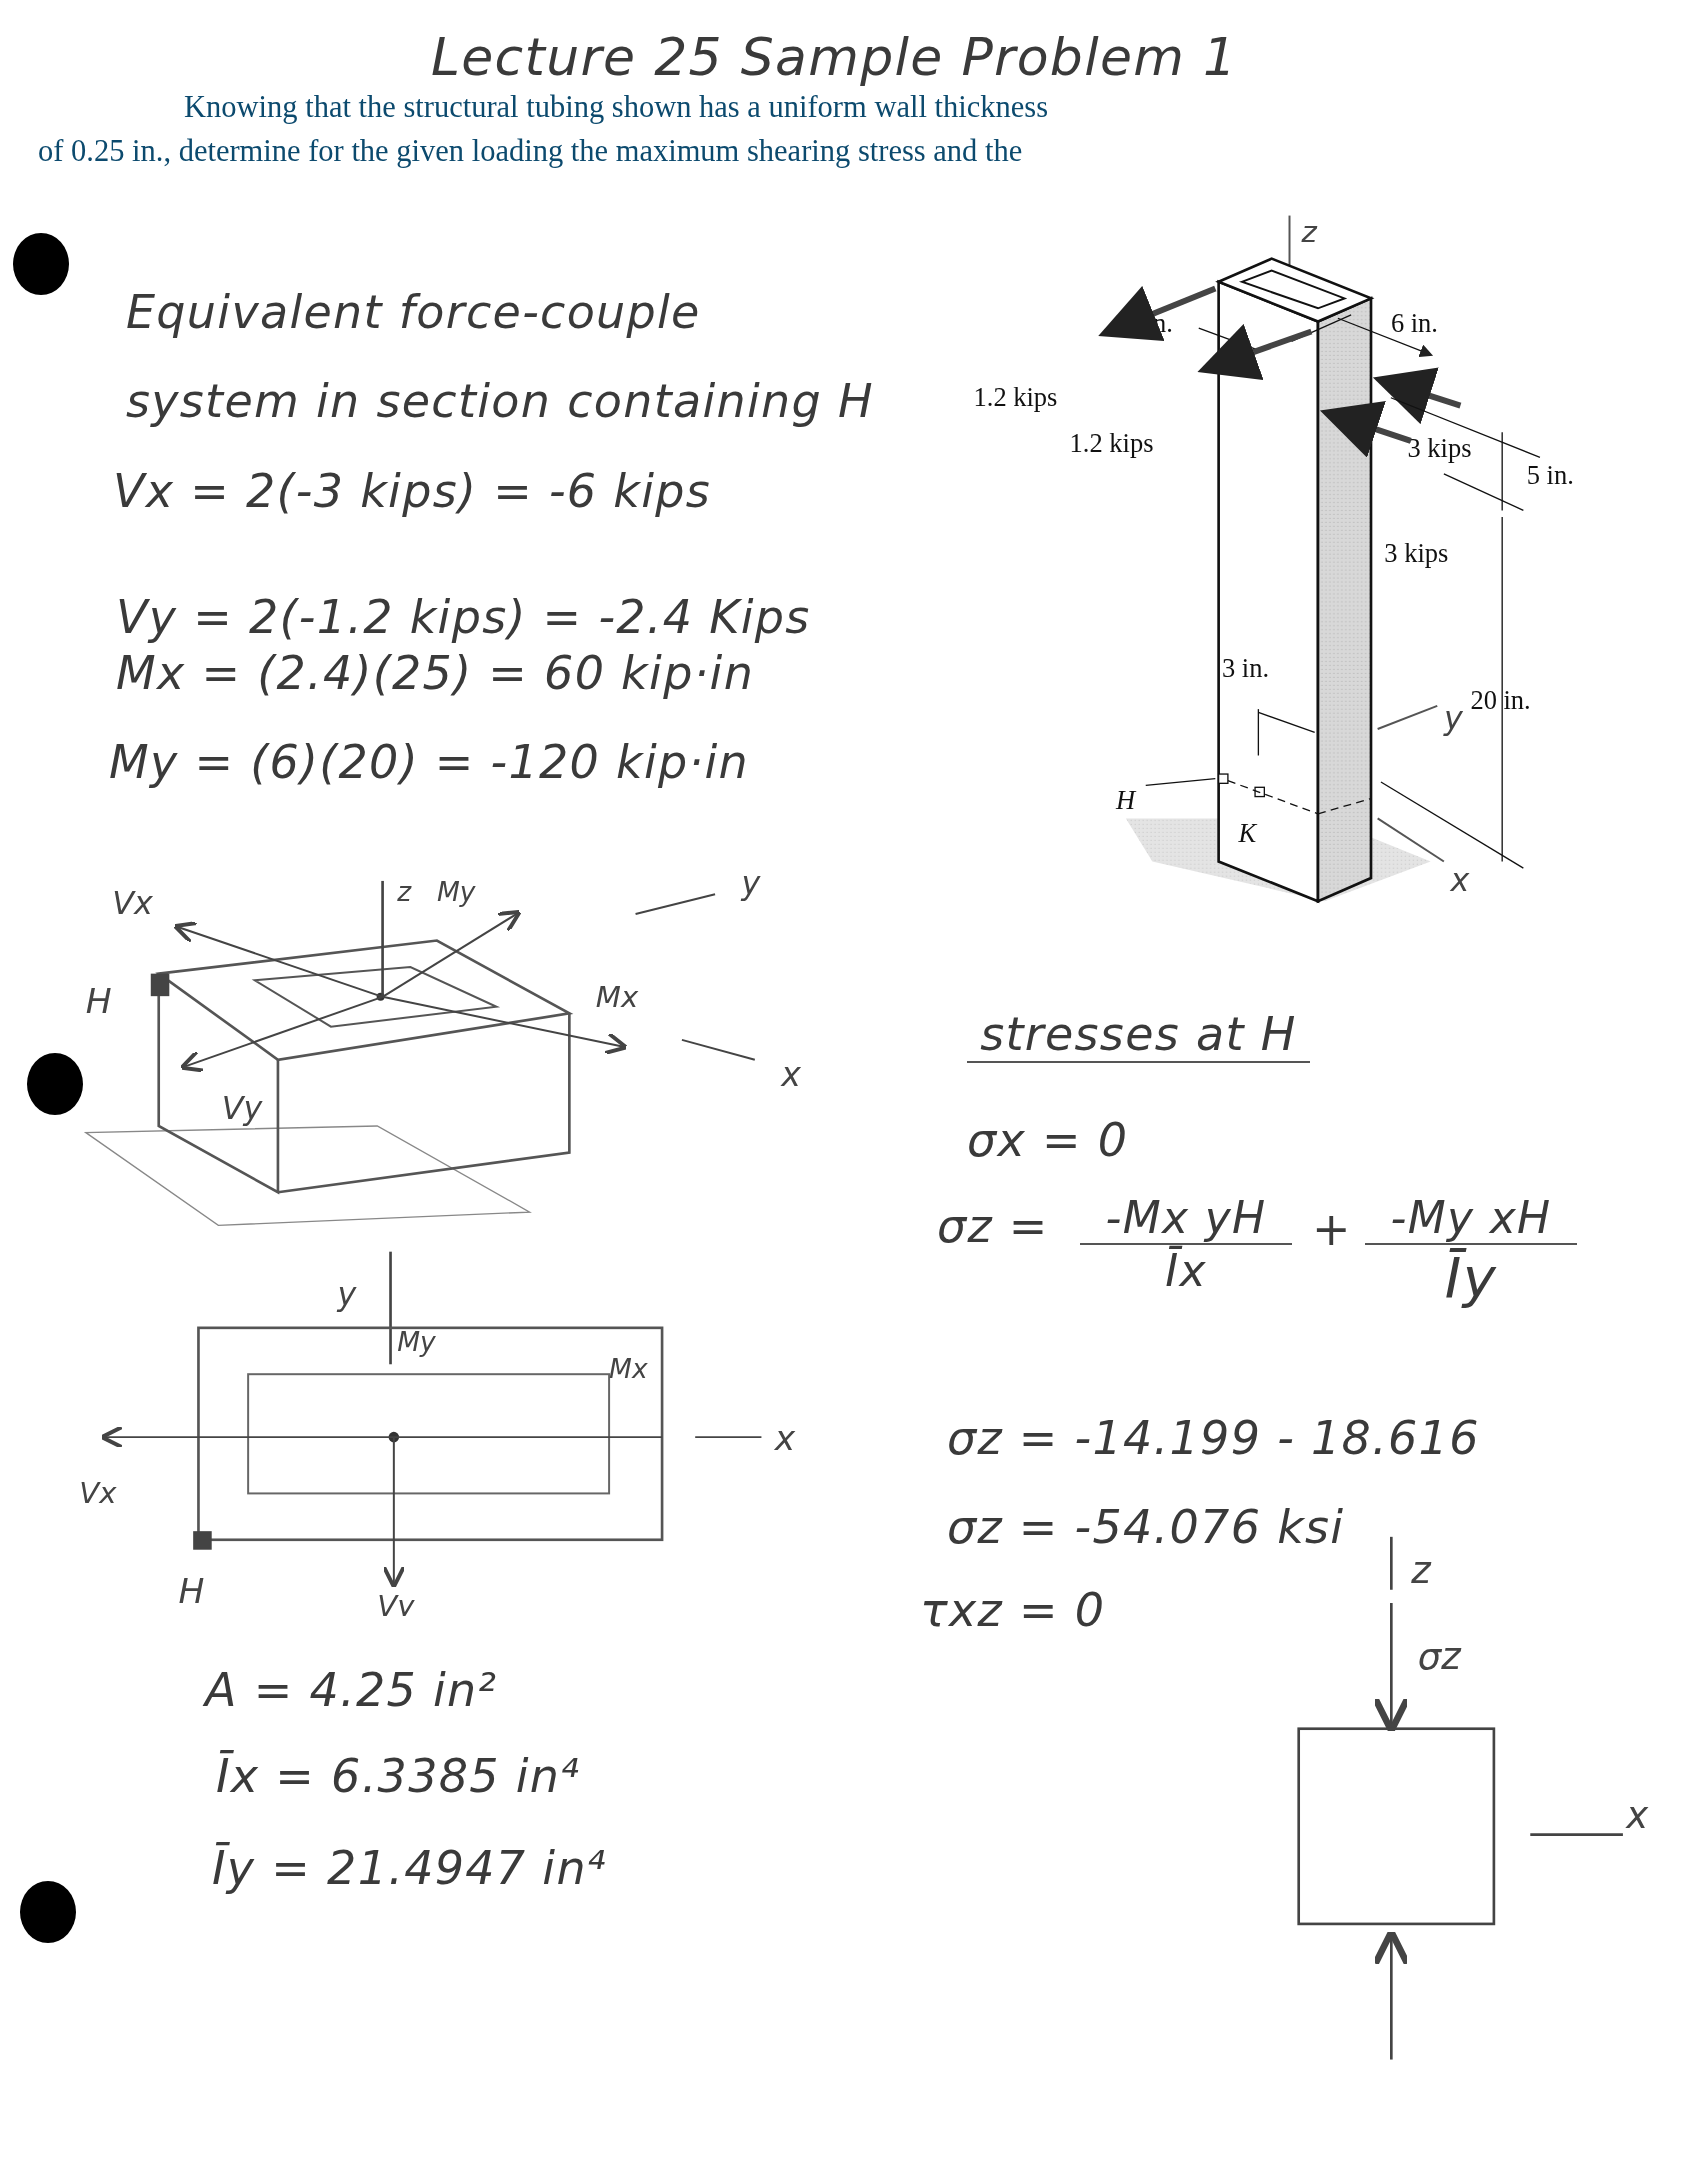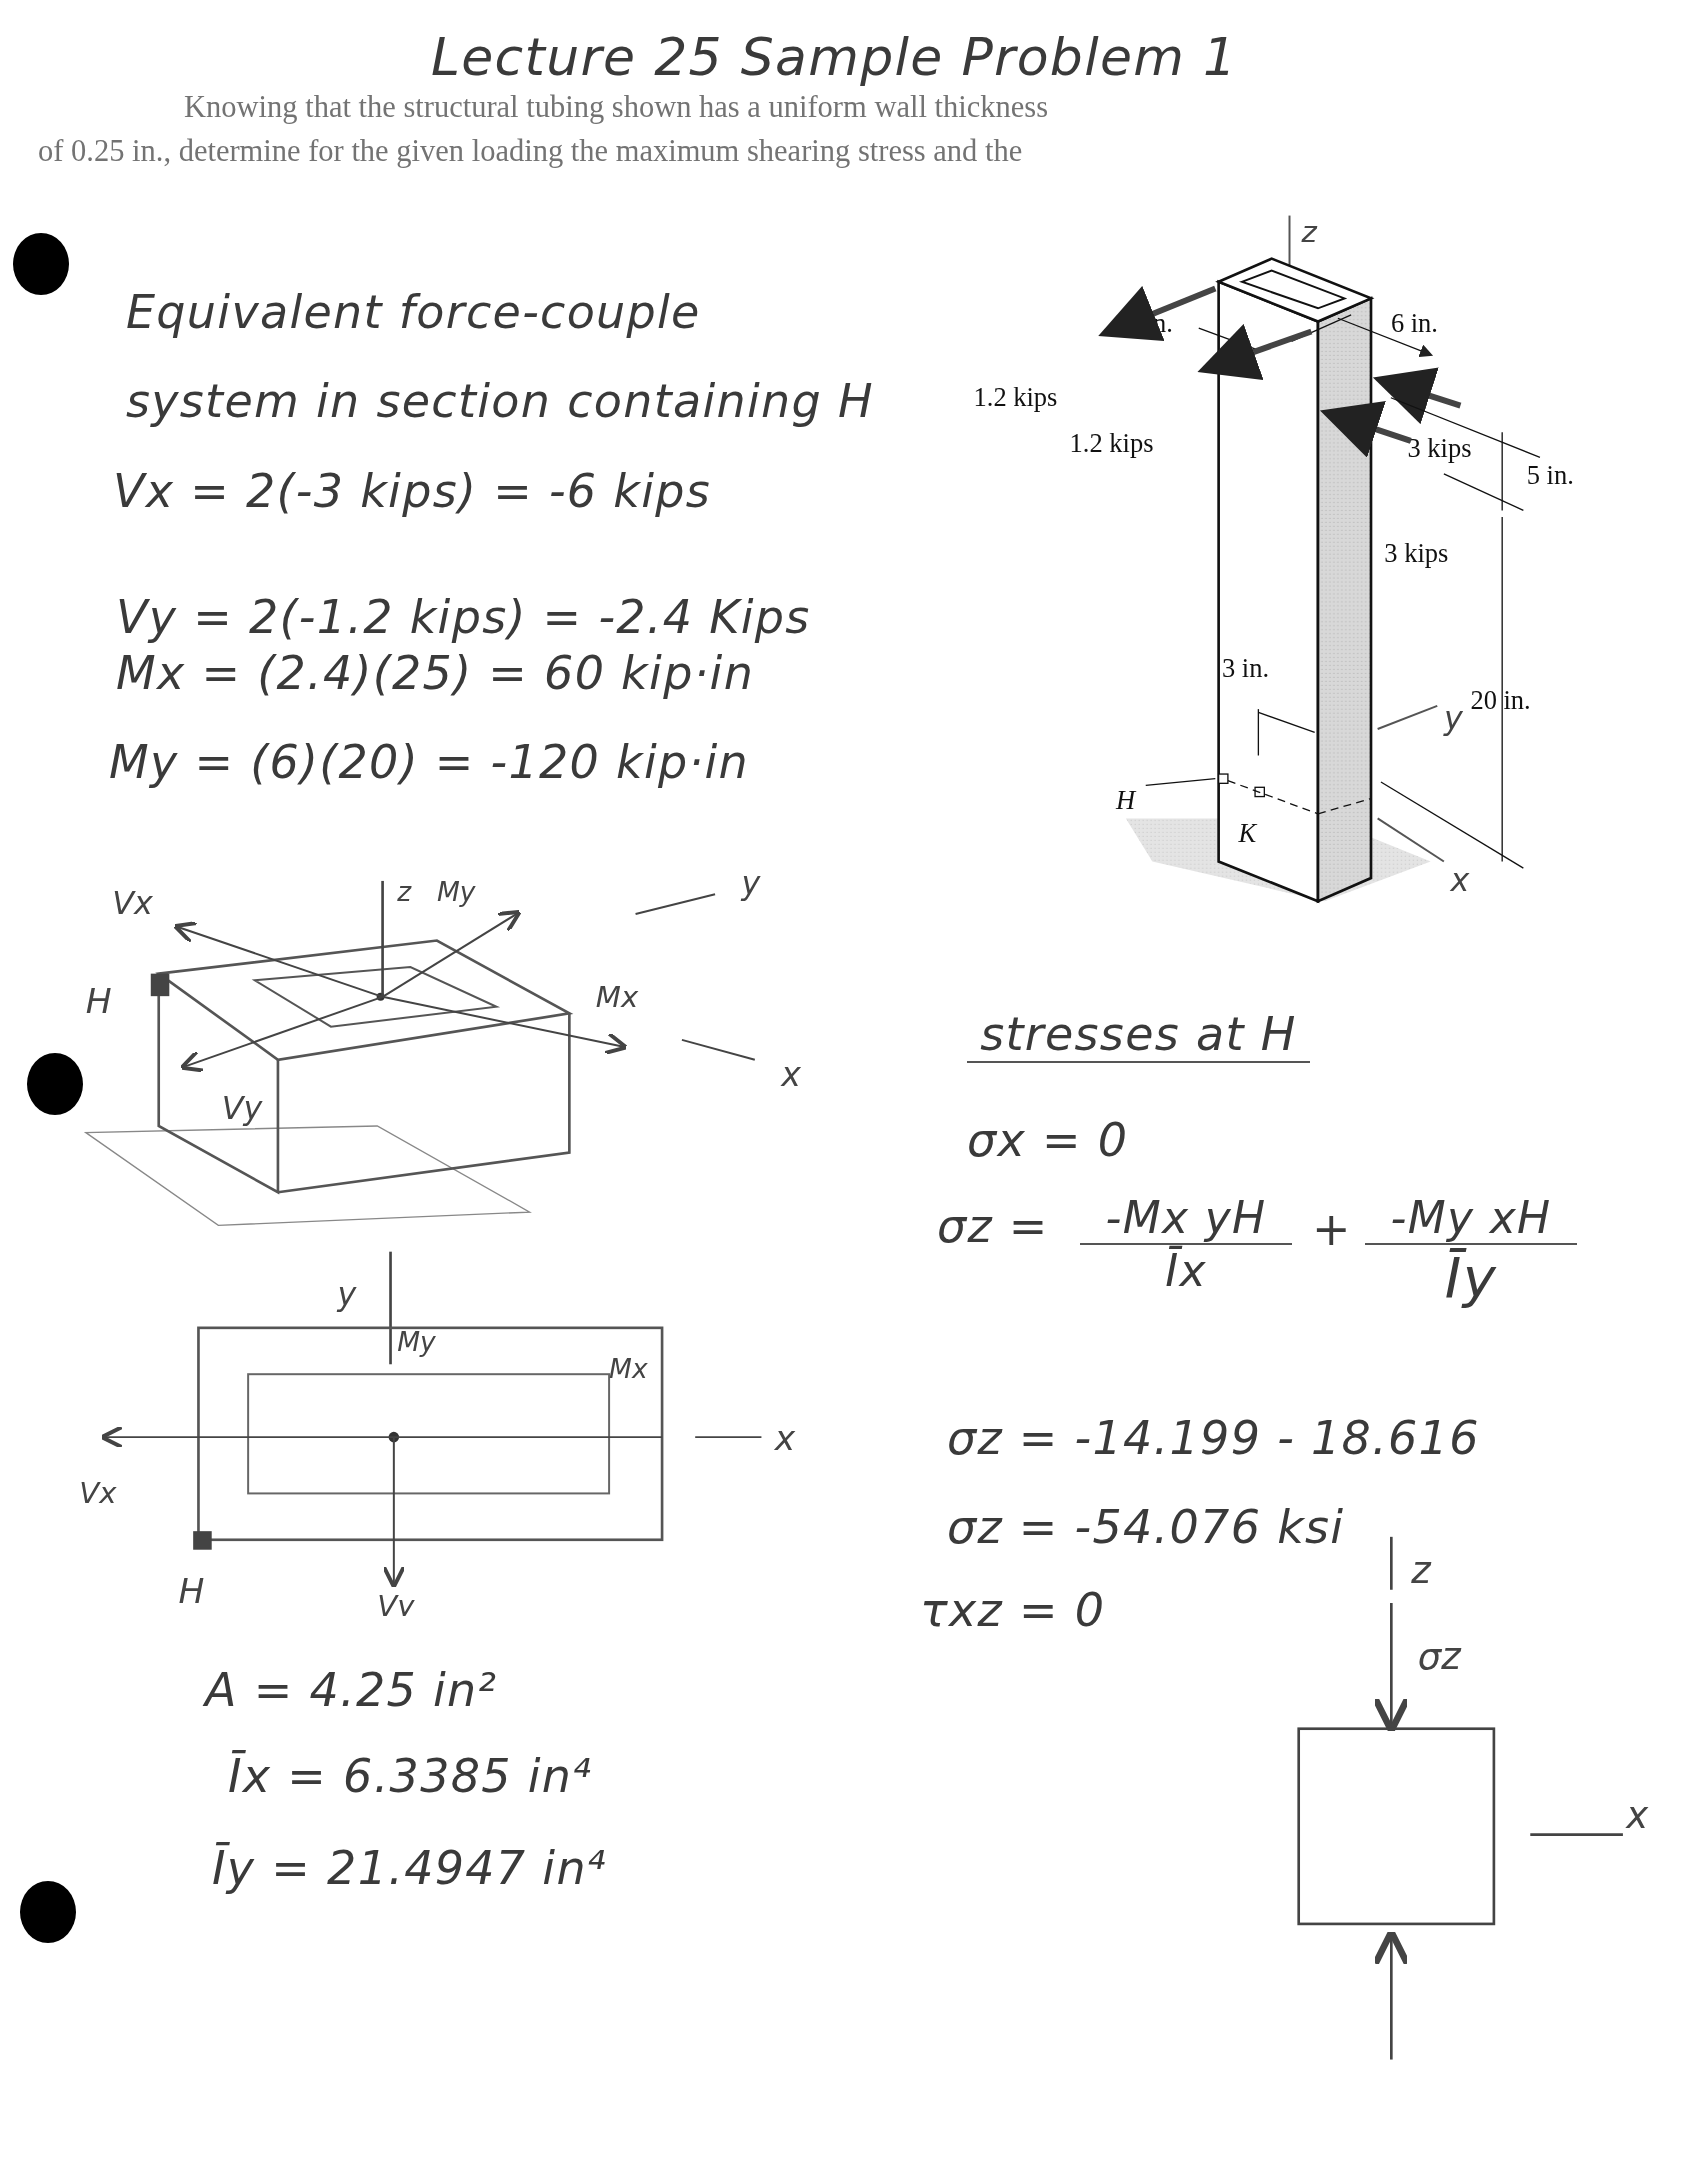--- a/index.html
+++ b/index.html
@@ -1,18 +1,18 @@
 <!DOCTYPE html>
 <html style="font-size:10.6px"><head>
 <meta charset="utf-8">
 <style>
   html,body{margin:0;padding:0;background:#fff;}
   body{width:1689px;height:2183px;position:relative;overflow:hidden;color:#2a2a2a;font-family:"Liberation Serif",serif;}
   .hw{font-family:"DejaVu Sans",sans-serif;font-style:italic;color:#3a3a3a;position:absolute;white-space:nowrap;letter-spacing:1.3px;}
-  .print{font-family:"Liberation Serif",serif;color:#737373;position:absolute;white-space:nowrap;}
+  .print{font-family:"Liberation Serif",serif;color:#0c4a6e;position:absolute;white-space:nowrap;}
   .hole{position:absolute;width:56px;height:62px;border-radius:50%;background:#000;}
   .title{left:431px;top:26.5px;font-size:52px;font-weight:300;}
   .prob{left:38px;top:85px;font-size:30.5px;line-height:44px;width:1232px;}
   .prob p{margin:0;}
   .indent{padding-left:146px;}
   svg{position:absolute;}
   .lbl{font-family:"Liberation Serif",serif;font-size:40px;fill:#111;}
   .hwl{font-family:"DejaVu Sans",sans-serif;font-style:italic;fill:#444;}
   .eq{font-size:46px;}
   .frac{position:absolute;text-align:center;}
@@ -163,21 +163,21 @@
   <text class="hwl" x="1070" y="310" font-size="52">x</text>
   <rect x="192" y="432" width="28" height="28" fill="#444"></rect>
   <text class="hwl" x="500" y="160" font-size="40">My</text>
   <text class="hwl" x="820" y="200" font-size="40">Mx</text>
   <text class="hwl" x="20" y="390" font-size="44">Vx</text>
   <text class="hwl" x="470" y="560" font-size="44">Vy</text>
   <text class="hwl" x="170" y="540" font-size="52">H</text>
 </svg>
 
 <div class="hw eq" style="left:205px;top:1663px;">A = 4.25 in²</div>
-<div class="hw eq" style="left:228px;top:1749px;font-style:italic;">Īx = 6.3385 in⁴</div>
+<div class="hw eq" style="left:216px;top:1749px;font-style:italic;">Īx = 6.3385 in⁴</div>
 <div class="hw eq" style="left:212px;top:1841px;">Īy = 21.4947 in⁴</div>
 
 <div class="hw eq underline" style="left:967px;top:1007px;padding:0 13.2px;">stresses at H</div>
 <div class="hw eq" style="left:967px;top:1113px;">σx = 0</div>
 
 <div class="hw eq" style="left:937px;top:1199px;">σz =</div>
 <div class="frac hw" style="left:1080px;top:1192px;width:212px;">
   <div class="underline" style="font-size:44px;">-Mx yH</div>
   <div style="font-size:44px;">Īx</div>
 </div>

